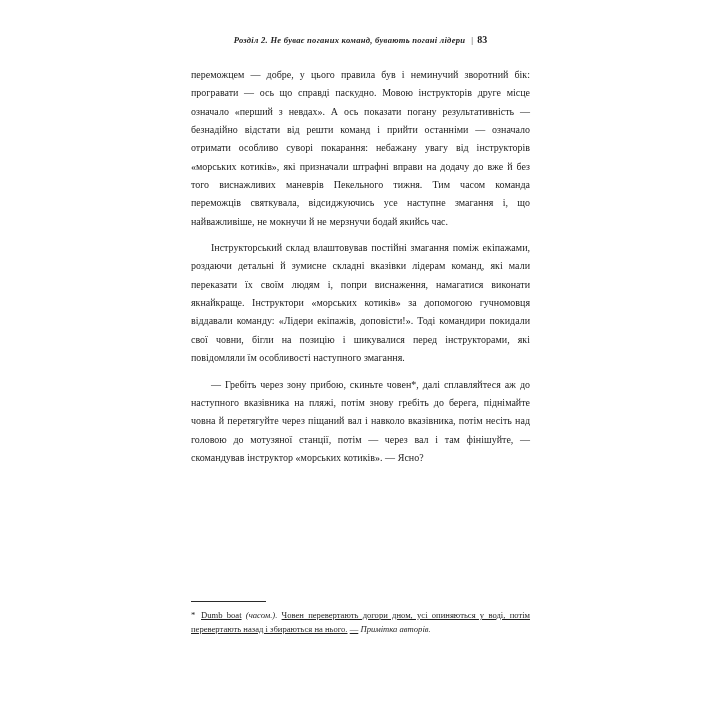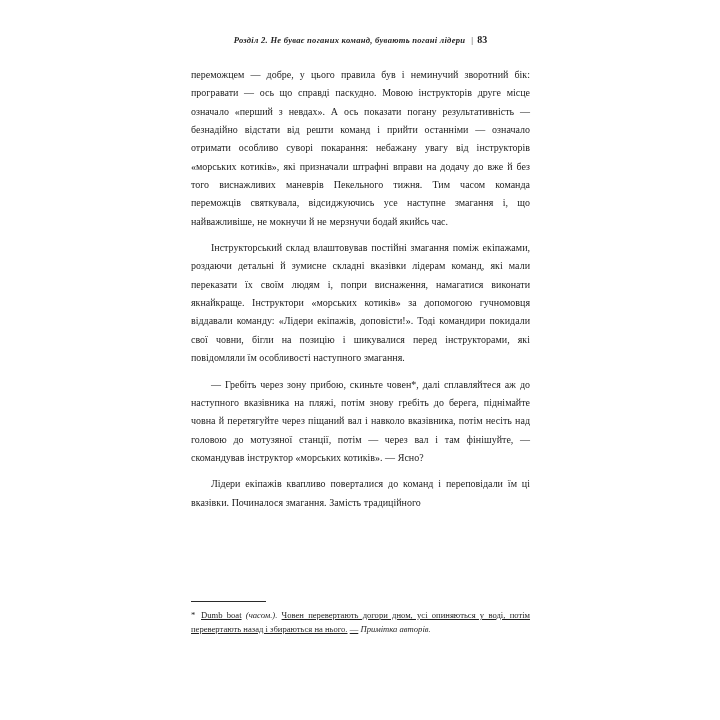--- a/index.html
+++ b/index.html
@@ -118,21 +118,20 @@
 <div class="page">
 
   <div class="running-head">
     <span class="rh-title">Розділ 2. Не буває поганих команд, бувають погані лідери</span><span class="rh-sep">|</span><span class="rh-folio">83</span>
   </div>
 
   <div class="text-column">
     <p class="body-par">переможцем — добре, у цього правила був і неминучий зворотний бік: програвати — ось що справді паскудно. Мовою інструкторів друге місце означало «перший з невдах». А ось показати погану результативність — безнадійно відстати від решти команд і прийти останніми — означало отримати особливо суворі покарання: небажану увагу від інструкторів «морських котиків», які призначали штрафні вправи на додачу до вже й без того виснажливих маневрів Пекельного тижня. Тим часом команда переможців святкувала, відсиджуючись усе наступне змагання і, що найважливіше, не мокнучи й не мерзнучи бодай якийсь час.</p>
     <p class="body-par indent">Інструкторський склад влаштовував постійні змагання поміж екіпажами, роздаючи детальні й зумисне складні вказівки лідерам команд, які мали переказати їх своїм людям і, попри виснаження, намагатися виконати якнайкраще. Інструктори «морських котиків» за допомогою гучномовця віддавали команду: «Лідери екіпажів, доповісти!». Тоді командири покидали свої човни, бігли на позицію і шикувалися перед інструкторами, які повідомляли їм особливості наступного змагання.</p>
     <p class="body-par indent">— Гребіть через зону прибою, скиньте човен*, далі сплавляйтеся аж до наступного вказівника на пляжі, потім знову гребіть до берега, піднімайте човна й перетягуйте через піщаний вал і навколо вказівника, потім несіть над головою до мотузяної станції, потім — через вал і там фінішуйте, — скомандував інструктор «морських котиків». — Ясно?</p>
-    <p class="body-par indent">Лідери екіпажів квапливо поверталися до команд і переповідали їм ці вказівки. Починалося змагання. Замість традиційного</p>
   </div>
 
   <div class="footnote-block">
     <div class="footnote-rule"></div>
     <p class="footnote-text"><span class="footnote-marker">*</span><span class="rom">Dumb boat</span> <span class="it">(часом.).</span> <span class="rom">Човен перевертають догори дном, усі опиняються у воді, потім перевертають назад і збираються на нього.</span> <span class="rom">—</span> <span class="it">Примітка авторів.</span></p>
   </div>
 
 </div>
 
 </body></html>

